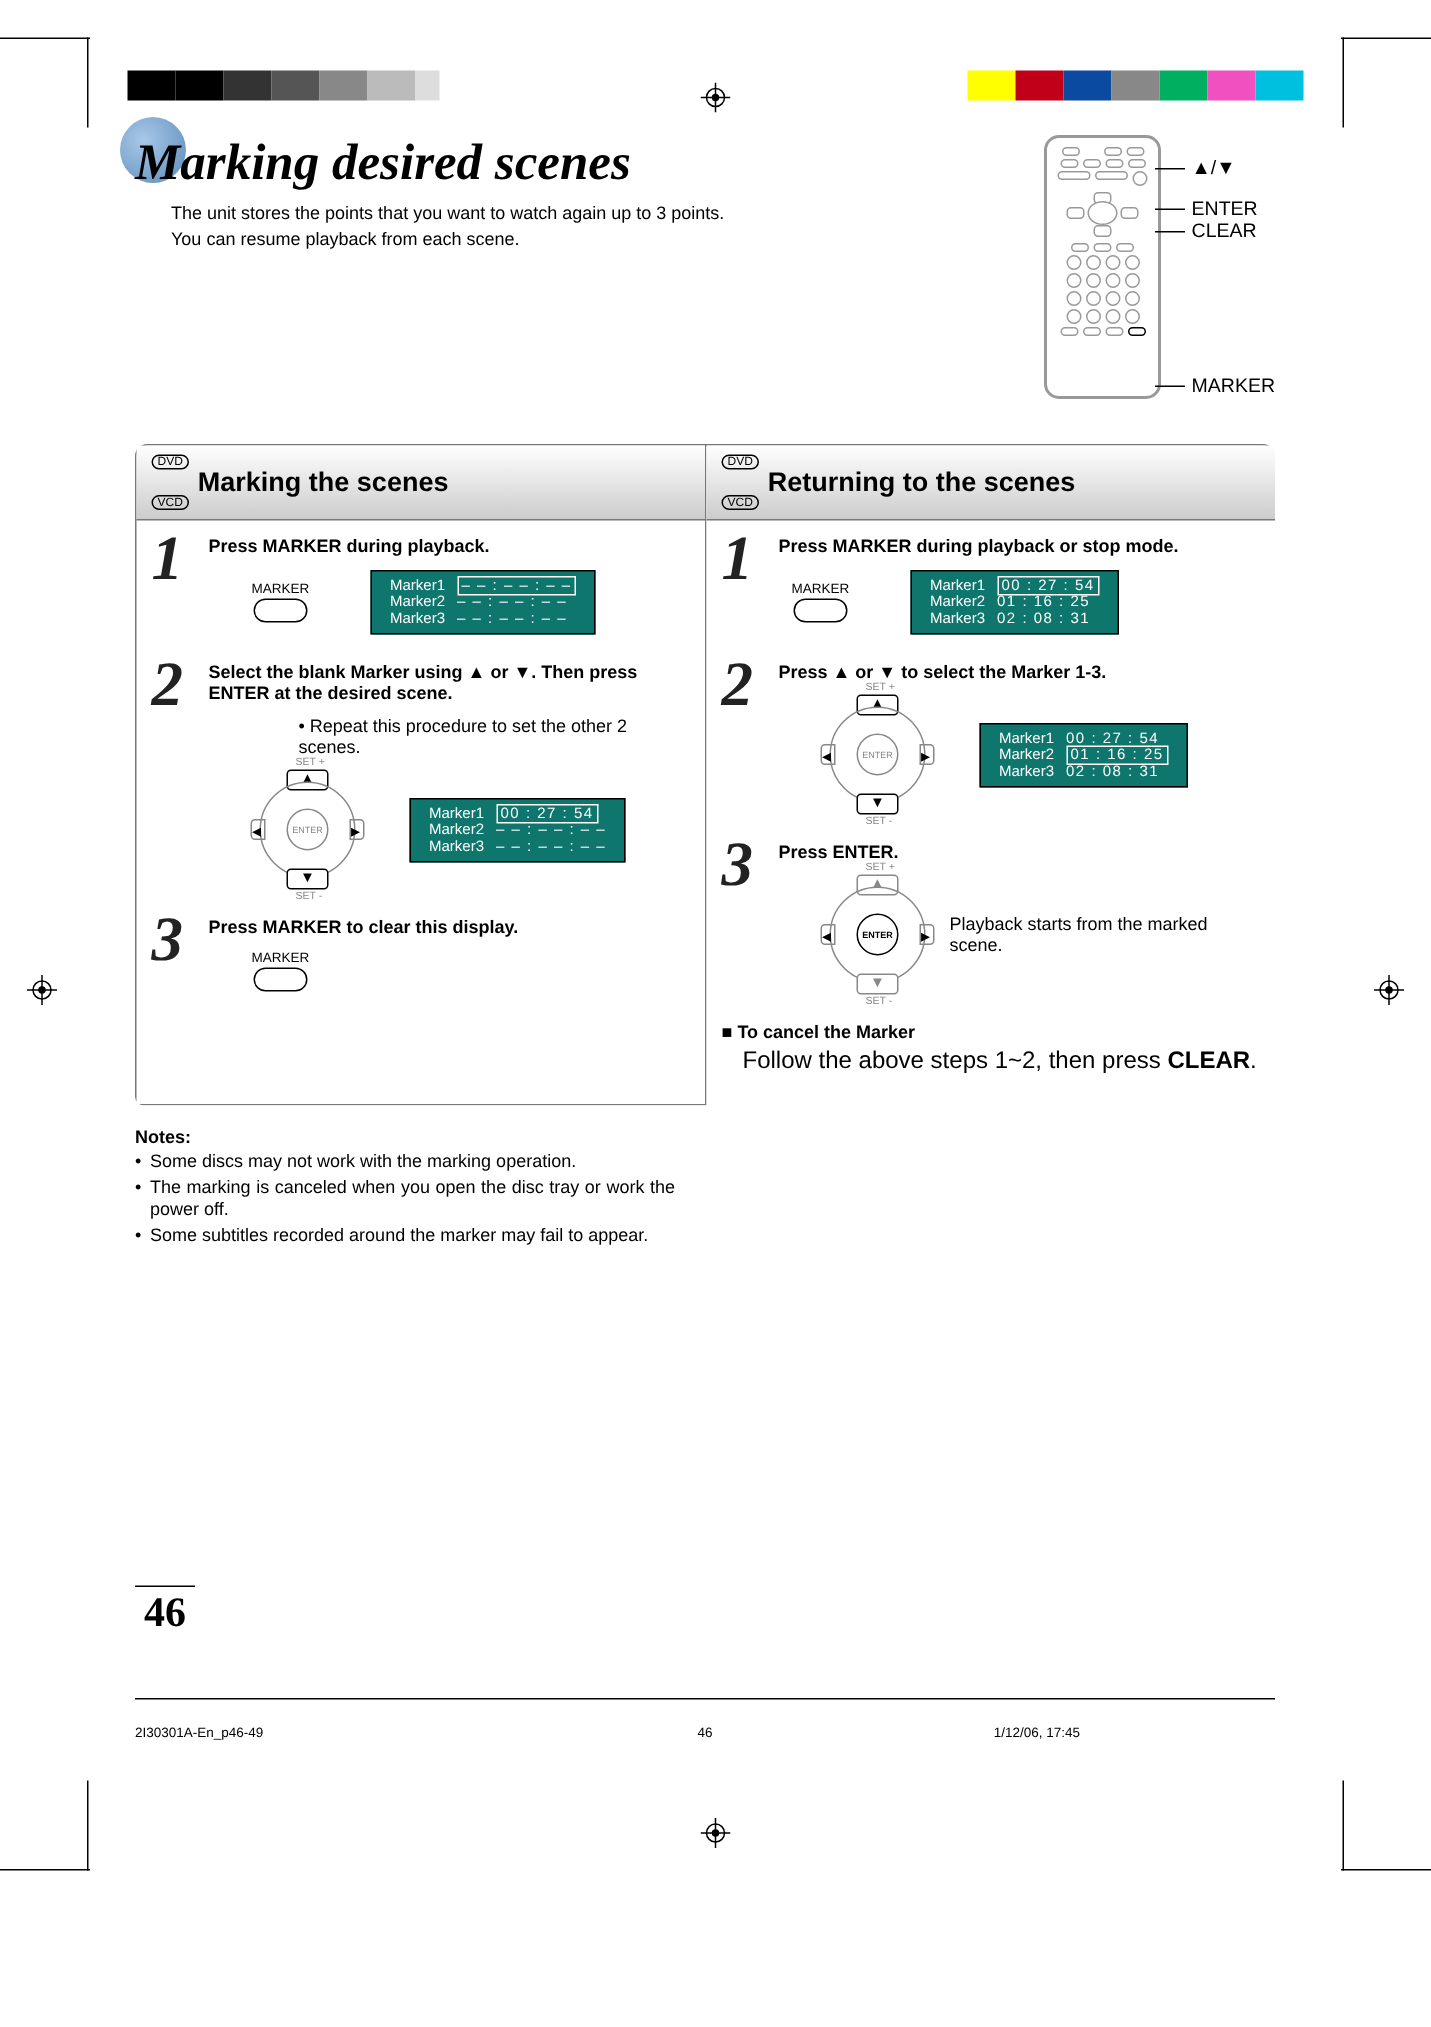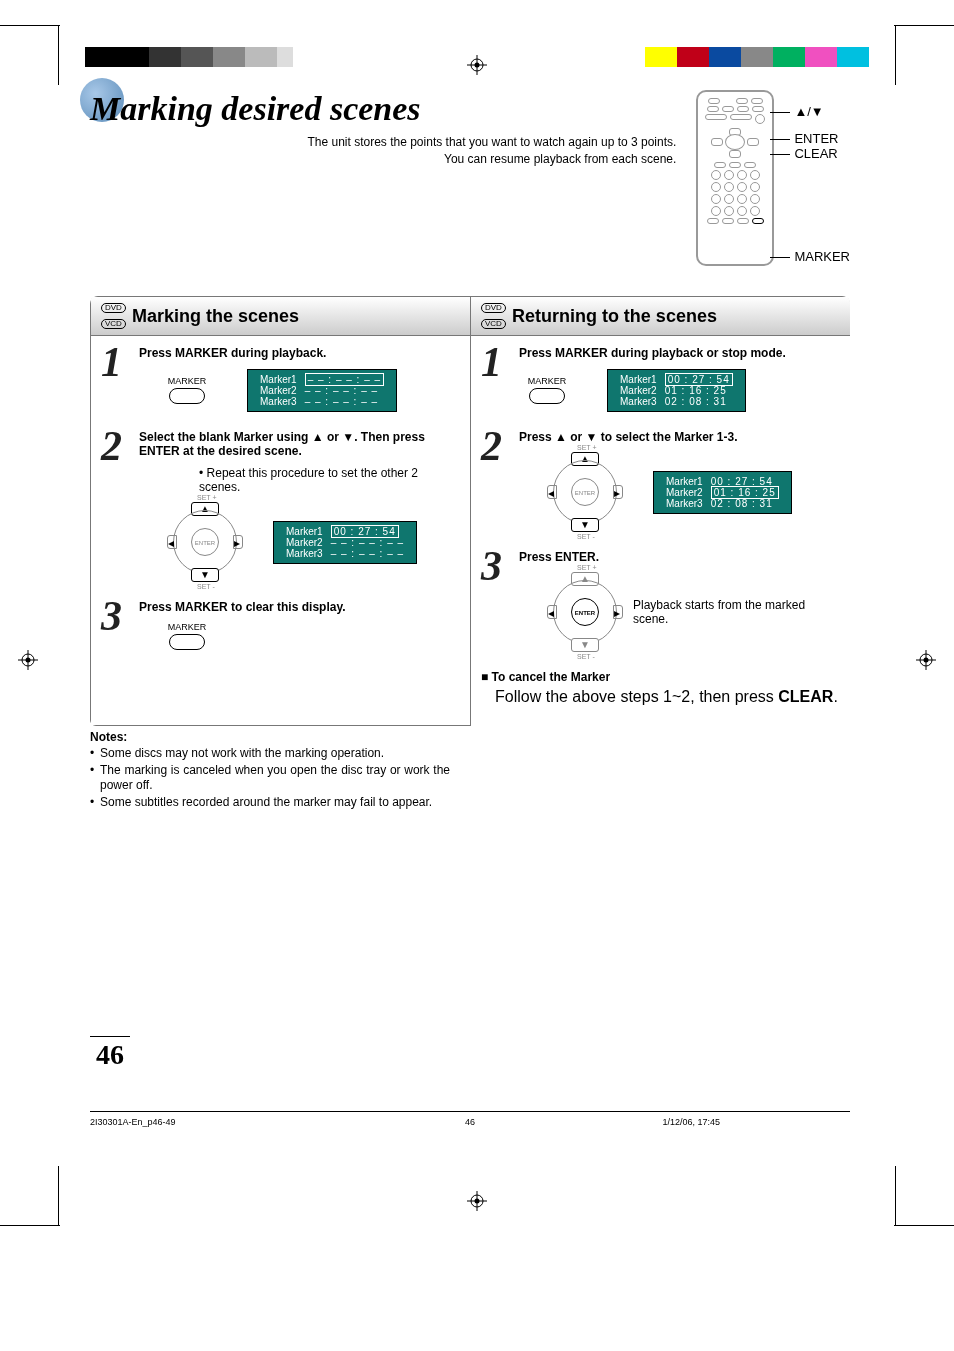--- a/index.html
+++ b/index.html
@@ -15,21 +15,21 @@
   .color-bar { position: absolute; top: 47px; height: 20px; display: flex; }
   .color-bar.left { left: 85px; }
   .color-bar.right { right: 85px; }
   .color-bar span { width: 32px; height: 20px; display: inline-block; }
   .page { position: relative; width: 820px; margin: 0 auto 0 60px; padding: 10px 30px 40px 30px; }
   .section-head { font-size: 13px; font-weight: bold; border-bottom: 1px solid #000; padding: 4px 0 6px 0; margin-bottom: 30px; }
   .title-row { display: flex; align-items: flex-start; gap: 20px; margin-bottom: 30px; }
   .title-block { flex: 1; }
   .page-title { font-family: "Times New Roman", serif; font-style: italic; font-size: 34px; font-weight: bold; position: relative; }
   .title-circle { position: absolute; left: -10px; top: -12px; width: 44px; height: 44px; border-radius: 50%; background: radial-gradient(circle at 35% 35%, #a8c8e8, #5a8bb8); z-index: -1; }
-  .title-desc { font-size: 12px; margin: 6px 0 0 24px; line-height: 1.4; text-align: right; }
+  .title-desc { font-size: 12px; margin: 6px 0 0 24px; line-height: 1.4; }
   .remote-area { display: flex; align-items: flex-start; gap: 8px; }
   .remote-box { width: 78px; height: 176px; border: 2px solid #999; border-radius: 10px; padding: 6px 6px; display: flex; flex-direction: column; align-items: center; gap: 2px; background: #fff; }
   .rb-row { display: flex; gap: 3px; justify-content: center; width: 100%; }
   .rb-btn { border: 1px solid #999; border-radius: 6px; background: #fff; }
   .rb-pill { width: 12px; height: 6px; }
   .rb-pill-wide { width: 22px; height: 6px; }
   .rb-circ { width: 10px; height: 10px; border-radius: 50%; }
   .rb-dpad { width: 48px; height: 30px; position: relative; margin: 2px 0; }
   .rb-dpad .dp { position: absolute; border: 1px solid #999; background: #fff; border-radius: 3px; }
   .rb-dpad .dp-up { left: 18px; top: 0; width: 12px; height: 8px; }
@@ -38,21 +38,21 @@
   .rb-dpad .dp-right { right: 0; top: 10px; width: 12px; height: 8px; }
   .rb-dpad .dp-center { left: 14px; top: 6px; width: 20px; height: 16px; border-radius: 50%; border: 1px solid #999; }
   .remote-labels { font-size: 13px; display: flex; flex-direction: column; justify-content: space-between; height: 176px; padding: 14px 0 2px 0; }
   .remote-labels .line { position: relative; padding-left: 12px; }
   .remote-labels .line::before { content: ""; position: absolute; left: -12px; top: 8px; width: 20px; height: 1px; background: #000; }
   .columns { display: flex; gap: 0; border-radius: 6px; overflow: hidden; }
   .col { width: 50%; border: 1px solid #777; }
   .col:first-child { border-top-left-radius: 8px; border-right: none; }
   .col:last-child { border-top-right-radius: 8px; border-bottom: none; border-right: none; }
   .col-head { background: linear-gradient(#fff, #ccc); border-bottom: 1px solid #777; padding: 6px 10px; font-size: 18px; font-weight: bold; display: flex; align-items: center; gap: 6px; }
-  .dvd-vcd { display: inline-flex; flex-direction: column; gap: 6px; font-size: 8px; font-weight: normal; line-height: 1; }
+  .dvd-vcd { display: inline-flex; flex-direction: column; gap: 17px; font-size: 8px; font-weight: normal; line-height: 1; }
   .dvd-vcd span { border: 1px solid #000; border-radius: 8px; padding: 0 3px; }
   .col-body { padding: 10px 10px 20px 10px; font-size: 12px; }
   .step { display: flex; align-items: flex-start; gap: 8px; margin-bottom: 18px; position: relative; }
   .step-num { font-family: "Times New Roman", serif; font-size: 42px; font-weight: bold; font-style: italic; line-height: 0.8; color: #222; min-width: 30px; }
   .step-content { flex: 1; }
   .step-title { font-weight: bold; font-size: 12px; margin-bottom: 8px; }
   .step-note { font-size: 12px; margin: 6px 0 8px 60px; }
   .marker-btn { display: flex; flex-direction: column; align-items: center; font-size: 9px; margin: 8px 0 8px 20px; width: 56px; }
   .marker-btn .pill { width: 36px; height: 16px; border: 1.5px solid #000; border-radius: 10px; margin-top: 2px; }
   .marker-disp { display: inline-block; border: 1px solid #000; padding: 4px 8px; font-size: 10px; background: #0f766e; color: #fff; margin-left: 20px; }
@@ -70,29 +70,29 @@
   .dpad-graphic .arr-label { position: absolute; font-size: 7px; color: #888; }
   .dpad-graphic .arr-label.up { left: 28px; top: -12px; }
   .dpad-graphic .arr-label.down { left: 28px; bottom: -12px; }
   .dpad-graphic .side { position: absolute; width: 10px; height: 14px; border: 1px solid #888; top: 29px; }
   .dpad-graphic .side.left { left: -2px; border-radius: 3px 0 0 3px; }
   .dpad-graphic .side.right { right: -2px; border-radius: 0 3px 3px 0; }
   .dpad-r3 .arr { border-color: #888; color: #888; }
   .dpad-r3 .center { border-color: #000; color: #000; font-weight: bold; }
   .sub-head { font-weight: bold; font-size: 12px; margin: 16px 0 4px 0; }
   .sub-head::before { content: "■ "; }
-  .notes { margin-top: 4px; font-size: 12px; max-width: 360px; }
+  .notes { margin-top: 14px; font-size: 12px; max-width: 360px; }
   .notes-title { font-weight: bold; margin-bottom: 2px; }
   .notes ul { list-style: none; padding: 0; }
   .notes li { text-align: justify; position: relative; padding-left: 10px; margin-bottom: 1px; line-height: 1.3; }
   .notes li::before { content: "•"; position: absolute; left: 0; }
   .page-num { font-family: "Times New Roman", serif; font-size: 28px; font-weight: bold; position: absolute; left: 30px; bottom: 40px; border-top: 1px solid #000; padding-top: 2px; width: 40px; text-align: center; }
   .footer { position: relative; width: 820px; margin-left: 60px; height: 60px; }
   .footer-line { position: absolute; left: 30px; right: 30px; top: 0; height: 1px; background: #000; }
-  .footer-text { position: absolute; top: 6px; font-size: 9px; }
+  .footer-text { position: absolute; top: 18px; font-size: 9px; }
   .footer-text.left { left: 30px; }
   .footer-text.center { left: 50%; transform: translateX(-50%); }
   .footer-text.right { right: 160px; }
   .crop-bottom { position: relative; height: 80px; }
   .crop-bl-h { left: 0; bottom: 25px; width: 60px; height: 1px; }
   .crop-bl-v { left: 58px; bottom: 25px; width: 1px; height: 60px; }
   .crop-br-h { right: 0; bottom: 25px; width: 60px; height: 1px; }
   .crop-br-v { right: 58px; bottom: 25px; width: 1px; height: 60px; }
   .side-reg { position: absolute; top: 650px; width: 20px; height: 20px; }
   .side-reg.left { left: 18px; }

